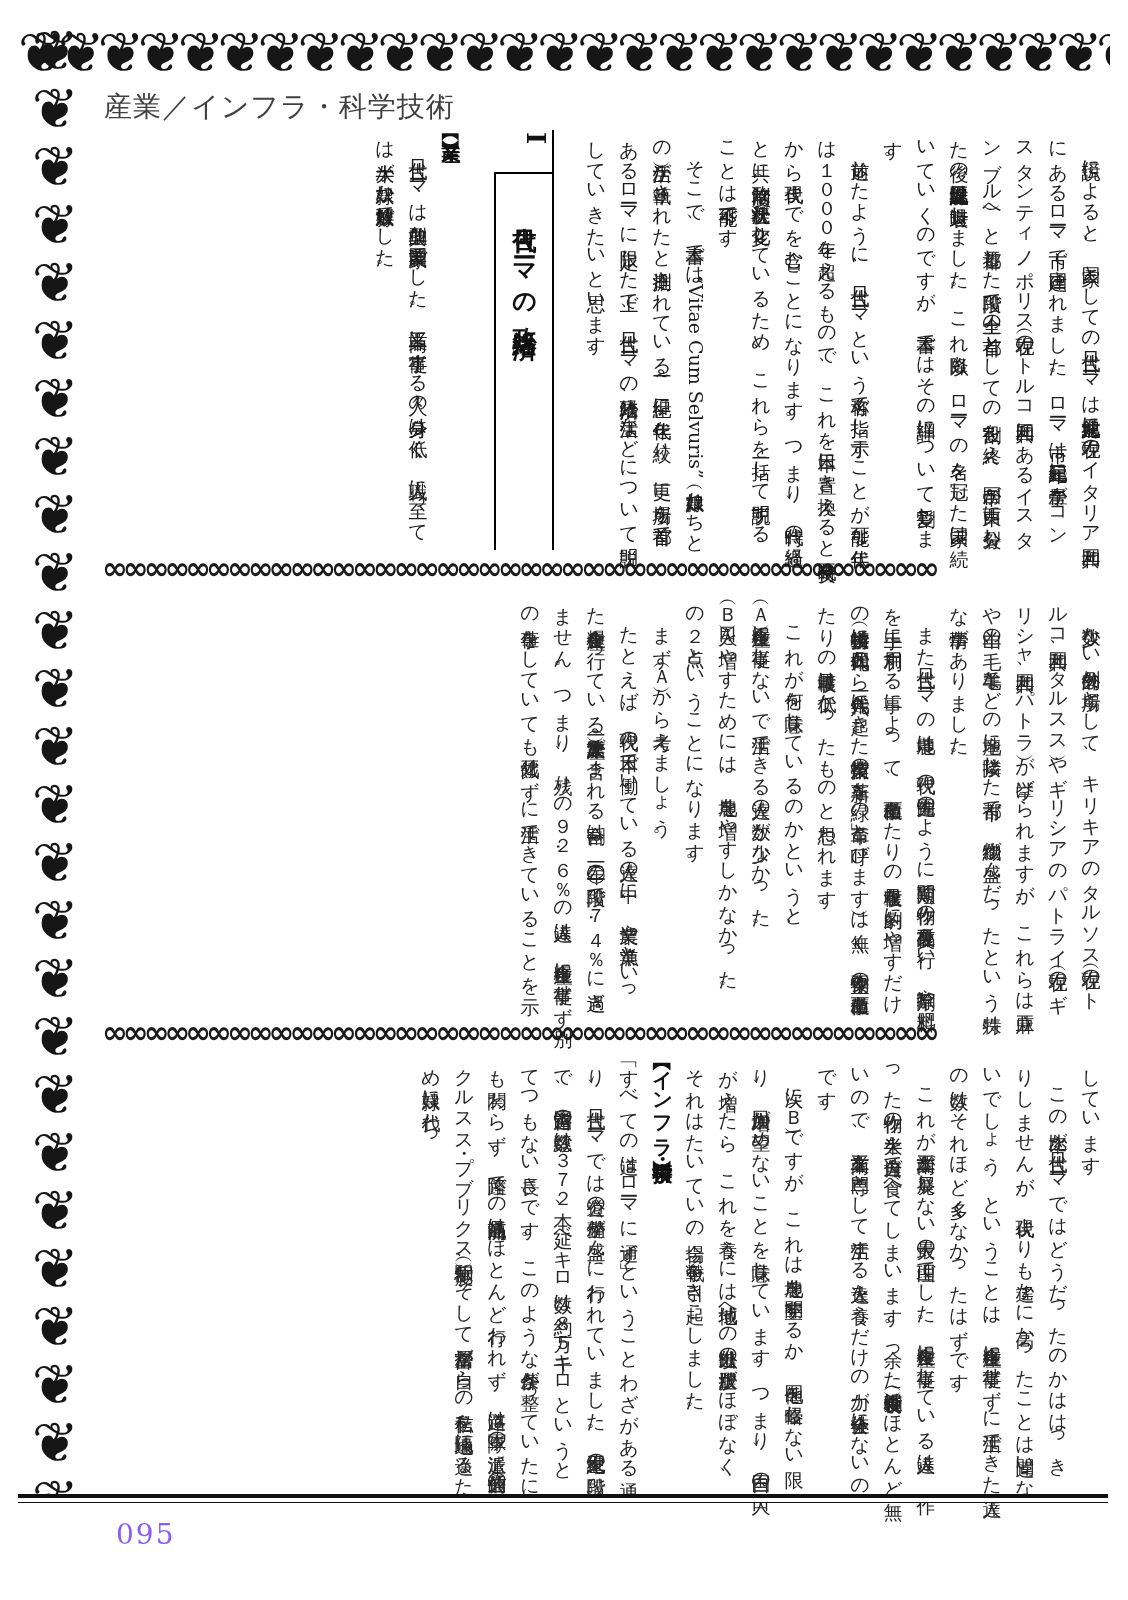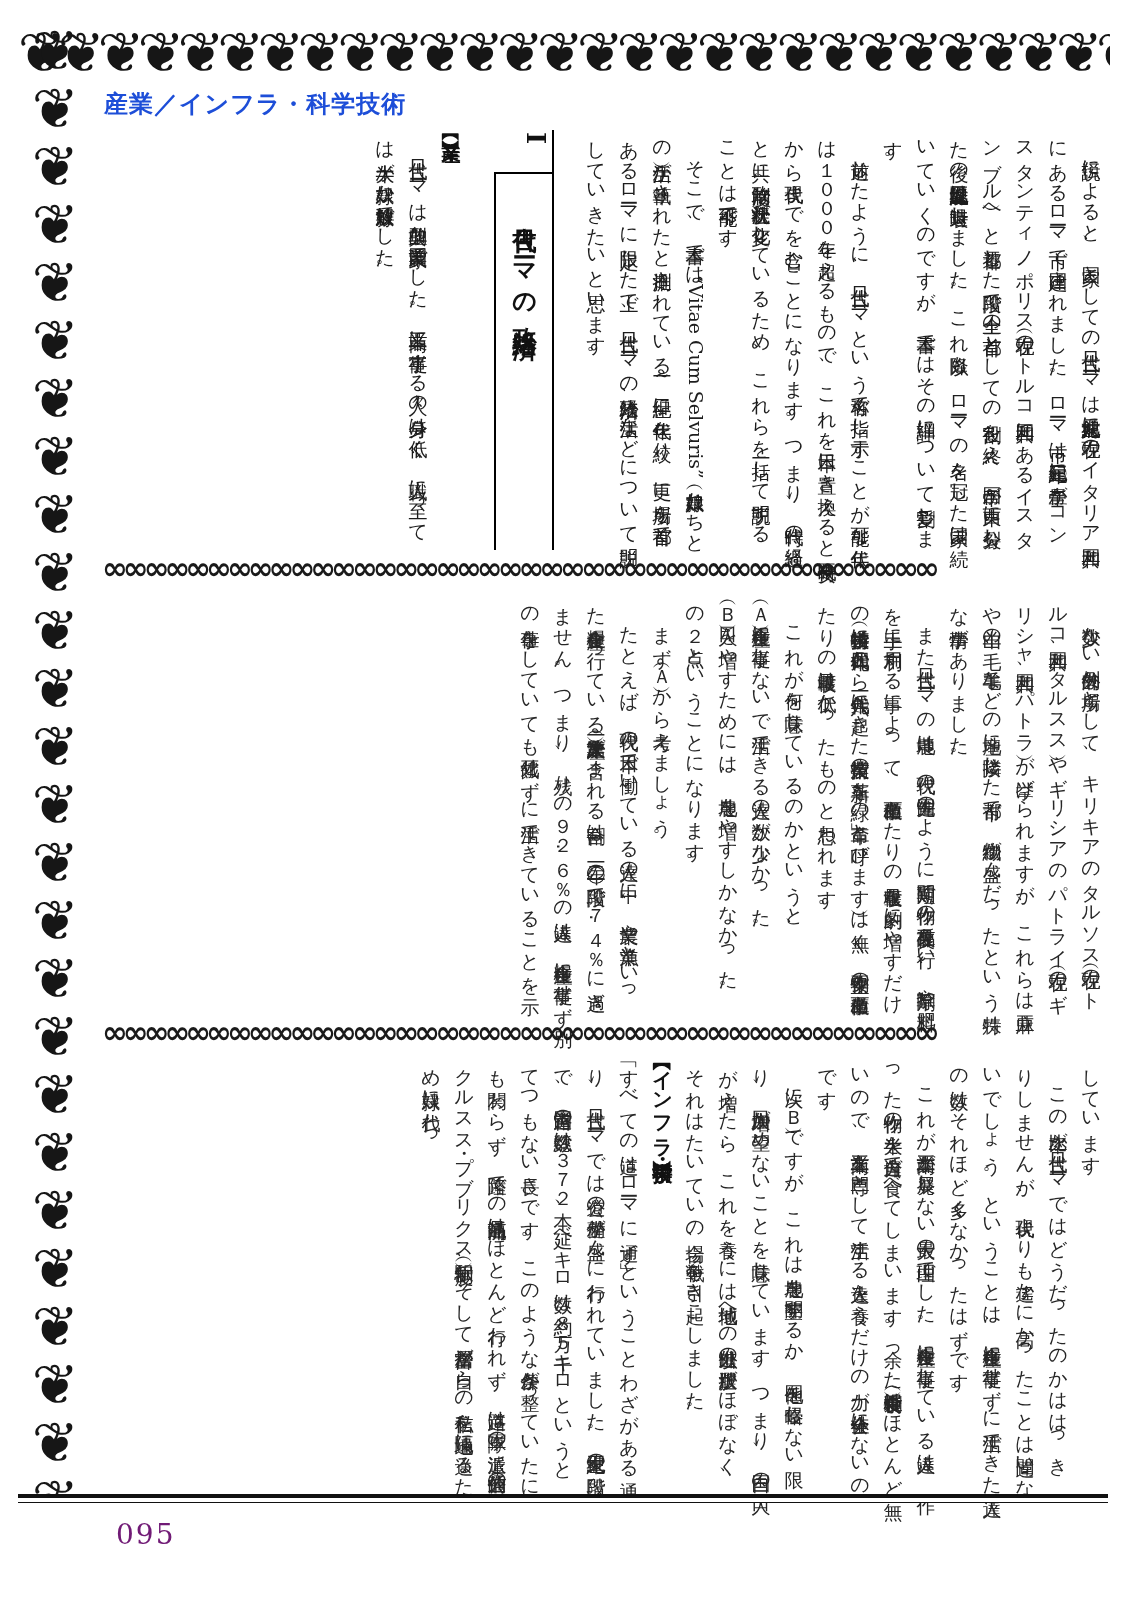--- a/index.html
+++ b/index.html
@@ -16,21 +16,21 @@
   }
   .orn-left{
     position:absolute;left:18px;top:18px;width:72px;height:1478px;
     overflow:hidden;color:#161616;writing-mode:vertical-rl;white-space:nowrap;
     font-family:"DejaVu Sans",sans-serif;font-size:56px;line-height:70px;letter-spacing:-7px;
     user-select:none;
   }
   
   .page-header{
     position:absolute;left:104px;top:88px;
-    font-family:"DejaVu Sans",sans-serif;font-weight:bold;font-size:24px;color:#1d4ed8;
+    font-family:"DejaVu Sans",sans-serif;font-weight:normal;font-size:28px;color:#404040;
     letter-spacing:1px;
   }
   
   .band{
     position:absolute;left:102px;width:1006px;
     writing-mode:vertical-rl;-webkit-writing-mode:vertical-rl;
     text-orientation:mixed;
   }
   .band p{margin:0;}
   .band-1{top:128px;height:424px;font-family:"DejaVu Serif",serif;font-size:19px;line-height:33px;color:#1d1d1d;}
@@ -67,21 +67,21 @@
   .chain-1{top:552px;}
   .chain-2{top:1016px;}
   
   .bottom-rule{
     position:absolute;left:18px;top:1494px;width:1090px;height:4px;
     border-top:4px solid #111;border-bottom:1px solid #111;
     box-sizing:content-box;background:#fff;
   }
   .folio{
     position:absolute;left:116px;top:1518px;
-    font-family:"DejaVu Serif",serif;font-size:28px;color:#701a75;letter-spacing:2px;
+    font-family:"DejaVu Serif",serif;font-size:28px;color:#8b5cf6;letter-spacing:2px;
   }
 </style>
 </head>
 <body>
 
 <div class="orn-top">❦❦❦❦❦❦❦❦❦❦❦❦❦❦❦❦❦❦❦❦❦❦❦❦❦❦❦❦❦❦</div>
 <div class="orn-left">❦❦❦❦❦❦❦❦❦❦❦❦❦❦❦❦❦❦❦❦❦❦❦❦❦❦❦❦❦❦❦❦❦❦❦❦❦❦</div>
 
 <div class="page-header">産業／インフラ・科学技術</div>
 

